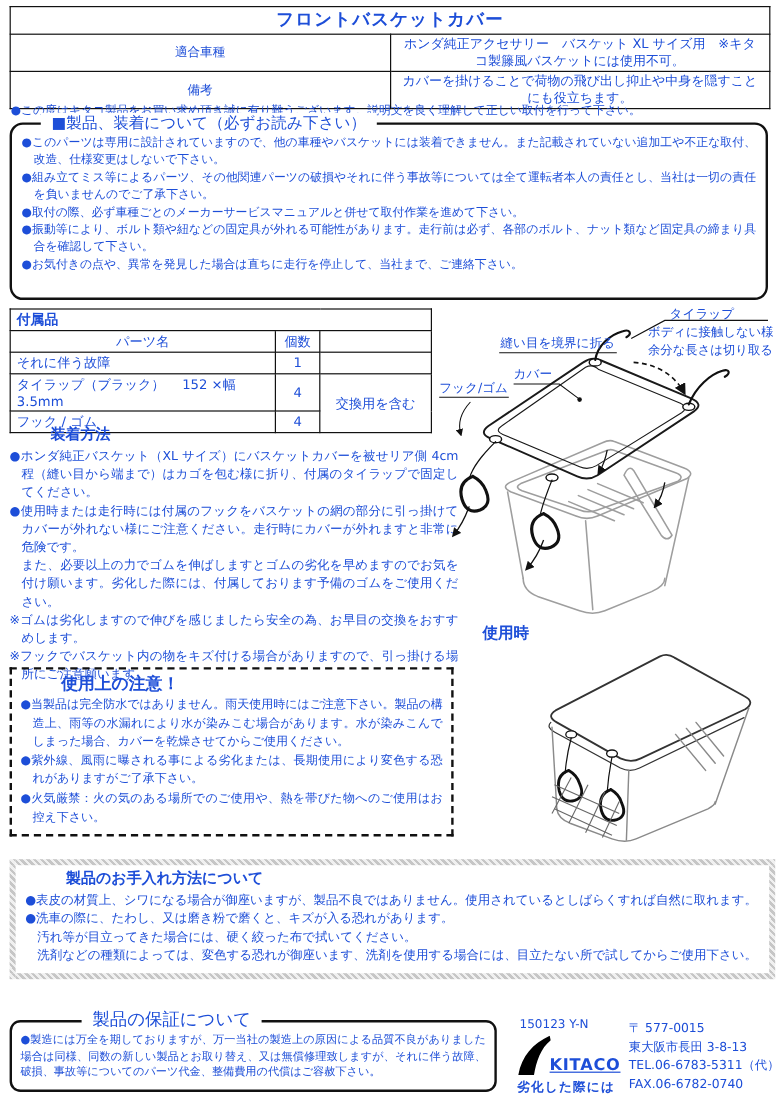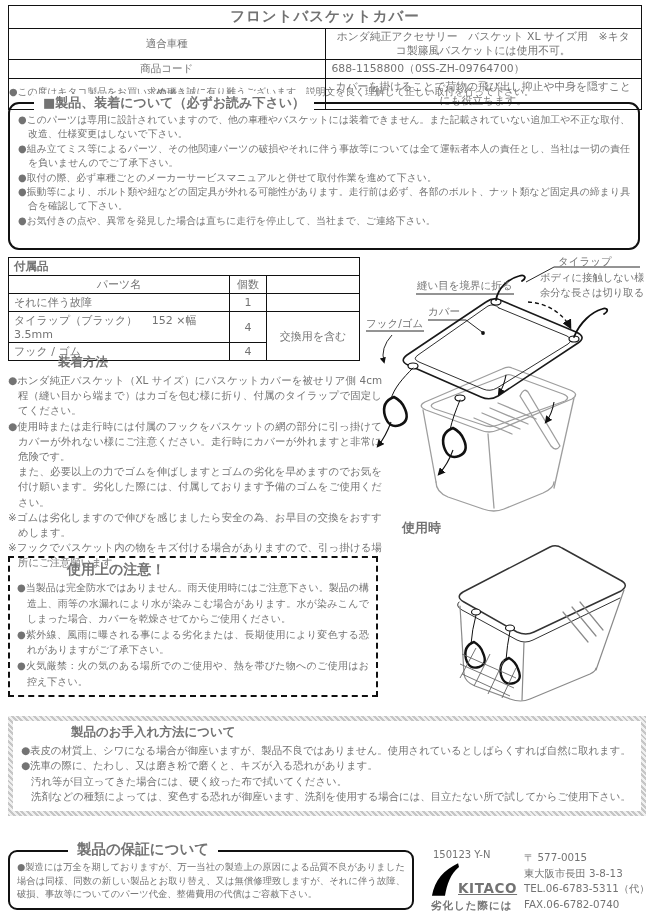--- a/index.html
+++ b/index.html
@@ -1,46 +1,46 @@
 <!DOCTYPE html>
 <html><head>
 <meta charset="utf-8">
 <style>
   html,body { margin:0; padding:0; background:#fff; }
   .page {
     position:relative; width:650px; height:916px; background:#ffffff;
-    font-family:"DejaVu Sans","Liberation Sans",sans-serif; color:#737373;
+    font-family:"DejaVu Sans","Liberation Sans",sans-serif; color:#1d4ed8;
     overflow:hidden;
   }
   
   table.spec { position:absolute; left:8px; top:5px; width:634px; border-collapse:collapse; table-layout:fixed; }
   table.spec td, table.spec th { border:1.5px solid #111; }
   .spec .title-cell { font-size:14.5px; font-weight:bold; text-align:center; padding:1px 0 2px; letter-spacing:1px; }
   .spec th { font-weight:normal; font-size:10.5px; width:66px; padding:1px 2px; text-align:center; }
   .spec td.val { font-size:10.8px; padding:1px 6px; height:16px; }
   .spec td.c { text-align:center; }
   
   .greeting { position:absolute; left:9px; top:86px; font-size:9.8px; }
   
   .box1 { position:absolute; left:8px; top:102px; width:628px; height:144px; border:2px solid #111; border-radius:11px; }
-  .legend { position:absolute; top:-10px; left:24px; background:#fff; padding:0 9px; font-weight:bold; font-size:13px; white-space:nowrap; }
+  .legend { position:absolute; top:-10px; left:24px; background:#fff; padding:0 9px; font-weight:normal; font-size:13px; white-space:nowrap; }
   .box1 .content { padding:9px 8px 0 8px; }
   .li { margin:0; font-size:9.9px; line-height:14.4px; text-align:justify; padding-left:10px; text-indent:-10px; }
   .li .mk { display:inline; }
   .cont { text-indent:0; }
   
   table.acc { position:absolute; left:8px; top:257px; width:352px; border-collapse:collapse; font-size:11px; }
   table.acc td { border:1.5px solid #111; padding:1px 5px; height:15px; }
   .acc .ttl { font-weight:bold; font-size:11.5px; }
   .acc .c { text-align:center; }
   .acc .qtyc { width:26px; text-align:center; }
   .acc .notec { width:82px; text-align:center; }
   
   .inst { position:absolute; left:8px; top:354px; width:374px; }
-  .sec-h { font-weight:bold; font-size:12.5px; margin:0 0 2px 16px;padding-left:34px; }
+  .sec-h { font-weight:bold; font-size:12.5px; margin:0 0 2px 0;padding-left:34px; }
   .inst .li { font-size:10.4px; line-height:15.2px; }
   
   .caution { position:absolute; left:8px; top:556px; width:352px; border:2.5px dashed #111; padding:3px 7px 6px; }
   .caution .sec-h { font-size:14px; margin-bottom:1px; }
   .caution .li { font-size:10px; line-height:15.6px; }
   
   .care { position:absolute; left:8px; top:716px; width:612px; border:5px solid #cfcfcf;
           border-image: repeating-linear-gradient(45deg,#c6c6c6 0 2px,#f0f0f0 2px 4px) 5; padding:3px 8px 6px; }
   .care .sec-h { font-size:12.5px; }
   .care .li { font-size:10.4px; line-height:15.4px; }
@@ -71,24 +71,20 @@
 <div class="page">
 
   <table class="spec">
     <tbody>
         <tr>
       <td class="title-cell" colspan="2">フロントバスケットカバー</td>
     </tr>
     <tr>
       <th>適合車種</th>
       <td class="val c">ホンダ純正アクセサリー　バスケット XL サイズ用　※キタコ製籐風バスケットには使用不可。</td>
-    </tr>
-    <tr>
-      <th>商品コード</th>
-      <td class="val">688-1158800（0SS-ZH-09764700）</td>
     </tr>
     <tr>
       <th>備考</th>
       <td class="val c">カバーを掛けることで荷物の飛び出し抑止や中身を隠すことにも役立ちます。</td>
     </tr>
   </tbody>
     </table>
 
   <div class="greeting">●この度はキタコ製品をお買い求め頂き誠に有り難うございます。説明文を良く理解して正しい取付を行って下さい。</div>
 

